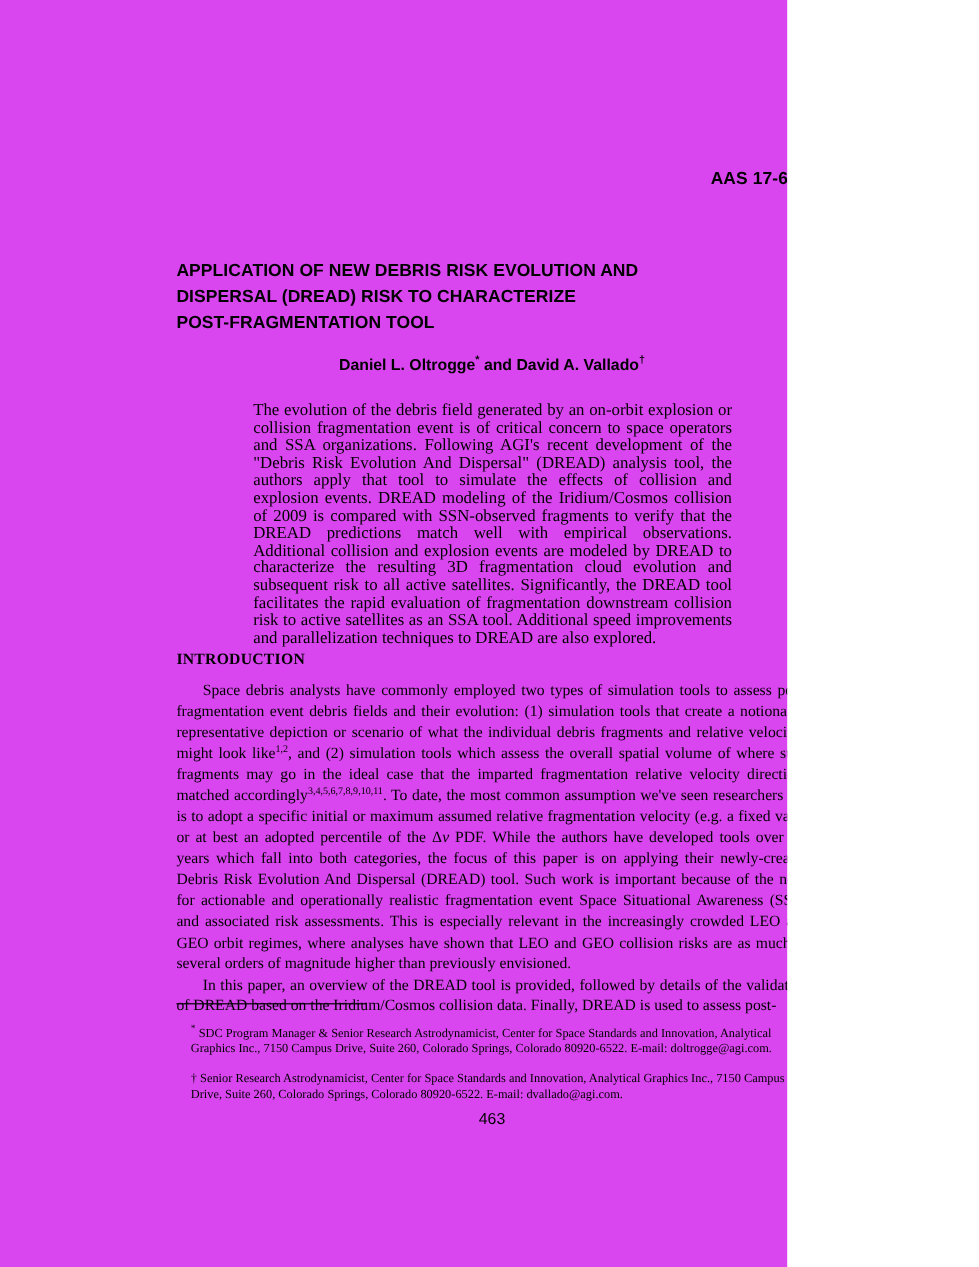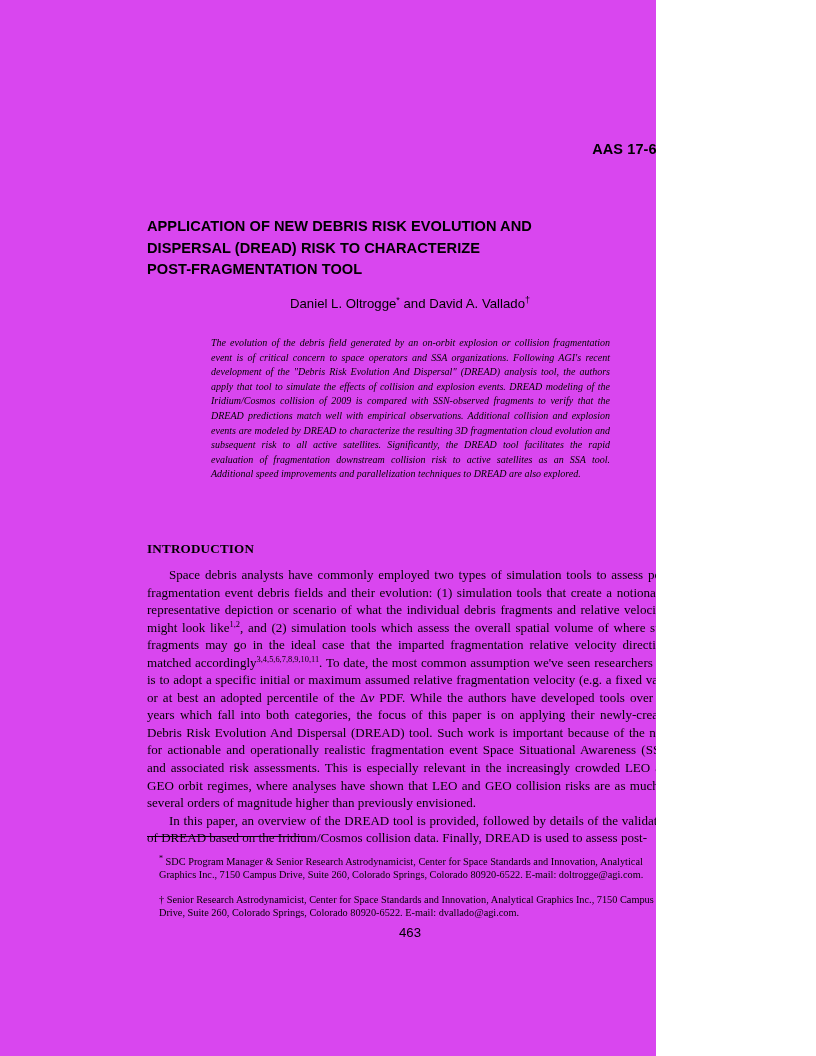--- a/index.html
+++ b/index.html
@@ -48,41 +48,40 @@
   .title-line { display: block; }
 
   
   .authors {
     position: absolute;
     top: 296px;
     left: 147px;
     width: 526px;
     text-align: center;
     font-family: "Liberation Sans", "DejaVu Sans", sans-serif;
-    font-weight: normal;
+    font-weight: bold;
     font-size: 13.2px;
   }
   .authors sup {
     font-size: 9px;
     vertical-align: super;
     line-height: 0;
   }
 
   
   .abstract {
     position: absolute;
     top: 336px;
     left: 211px;
     width: 399px;
     text-align: justify;
     text-justify: inter-word;
-    font-size: 10px;
+    font-size: 14px;
     line-height: 14.6px;
     hyphens: manual;
-    font-style: italic;
   }
 
   
   .section-heading {
     position: absolute;
     top: 541px;
     left: 147px;
     width: 526px;
     font-size: 13.1px;
     font-weight: bold;

